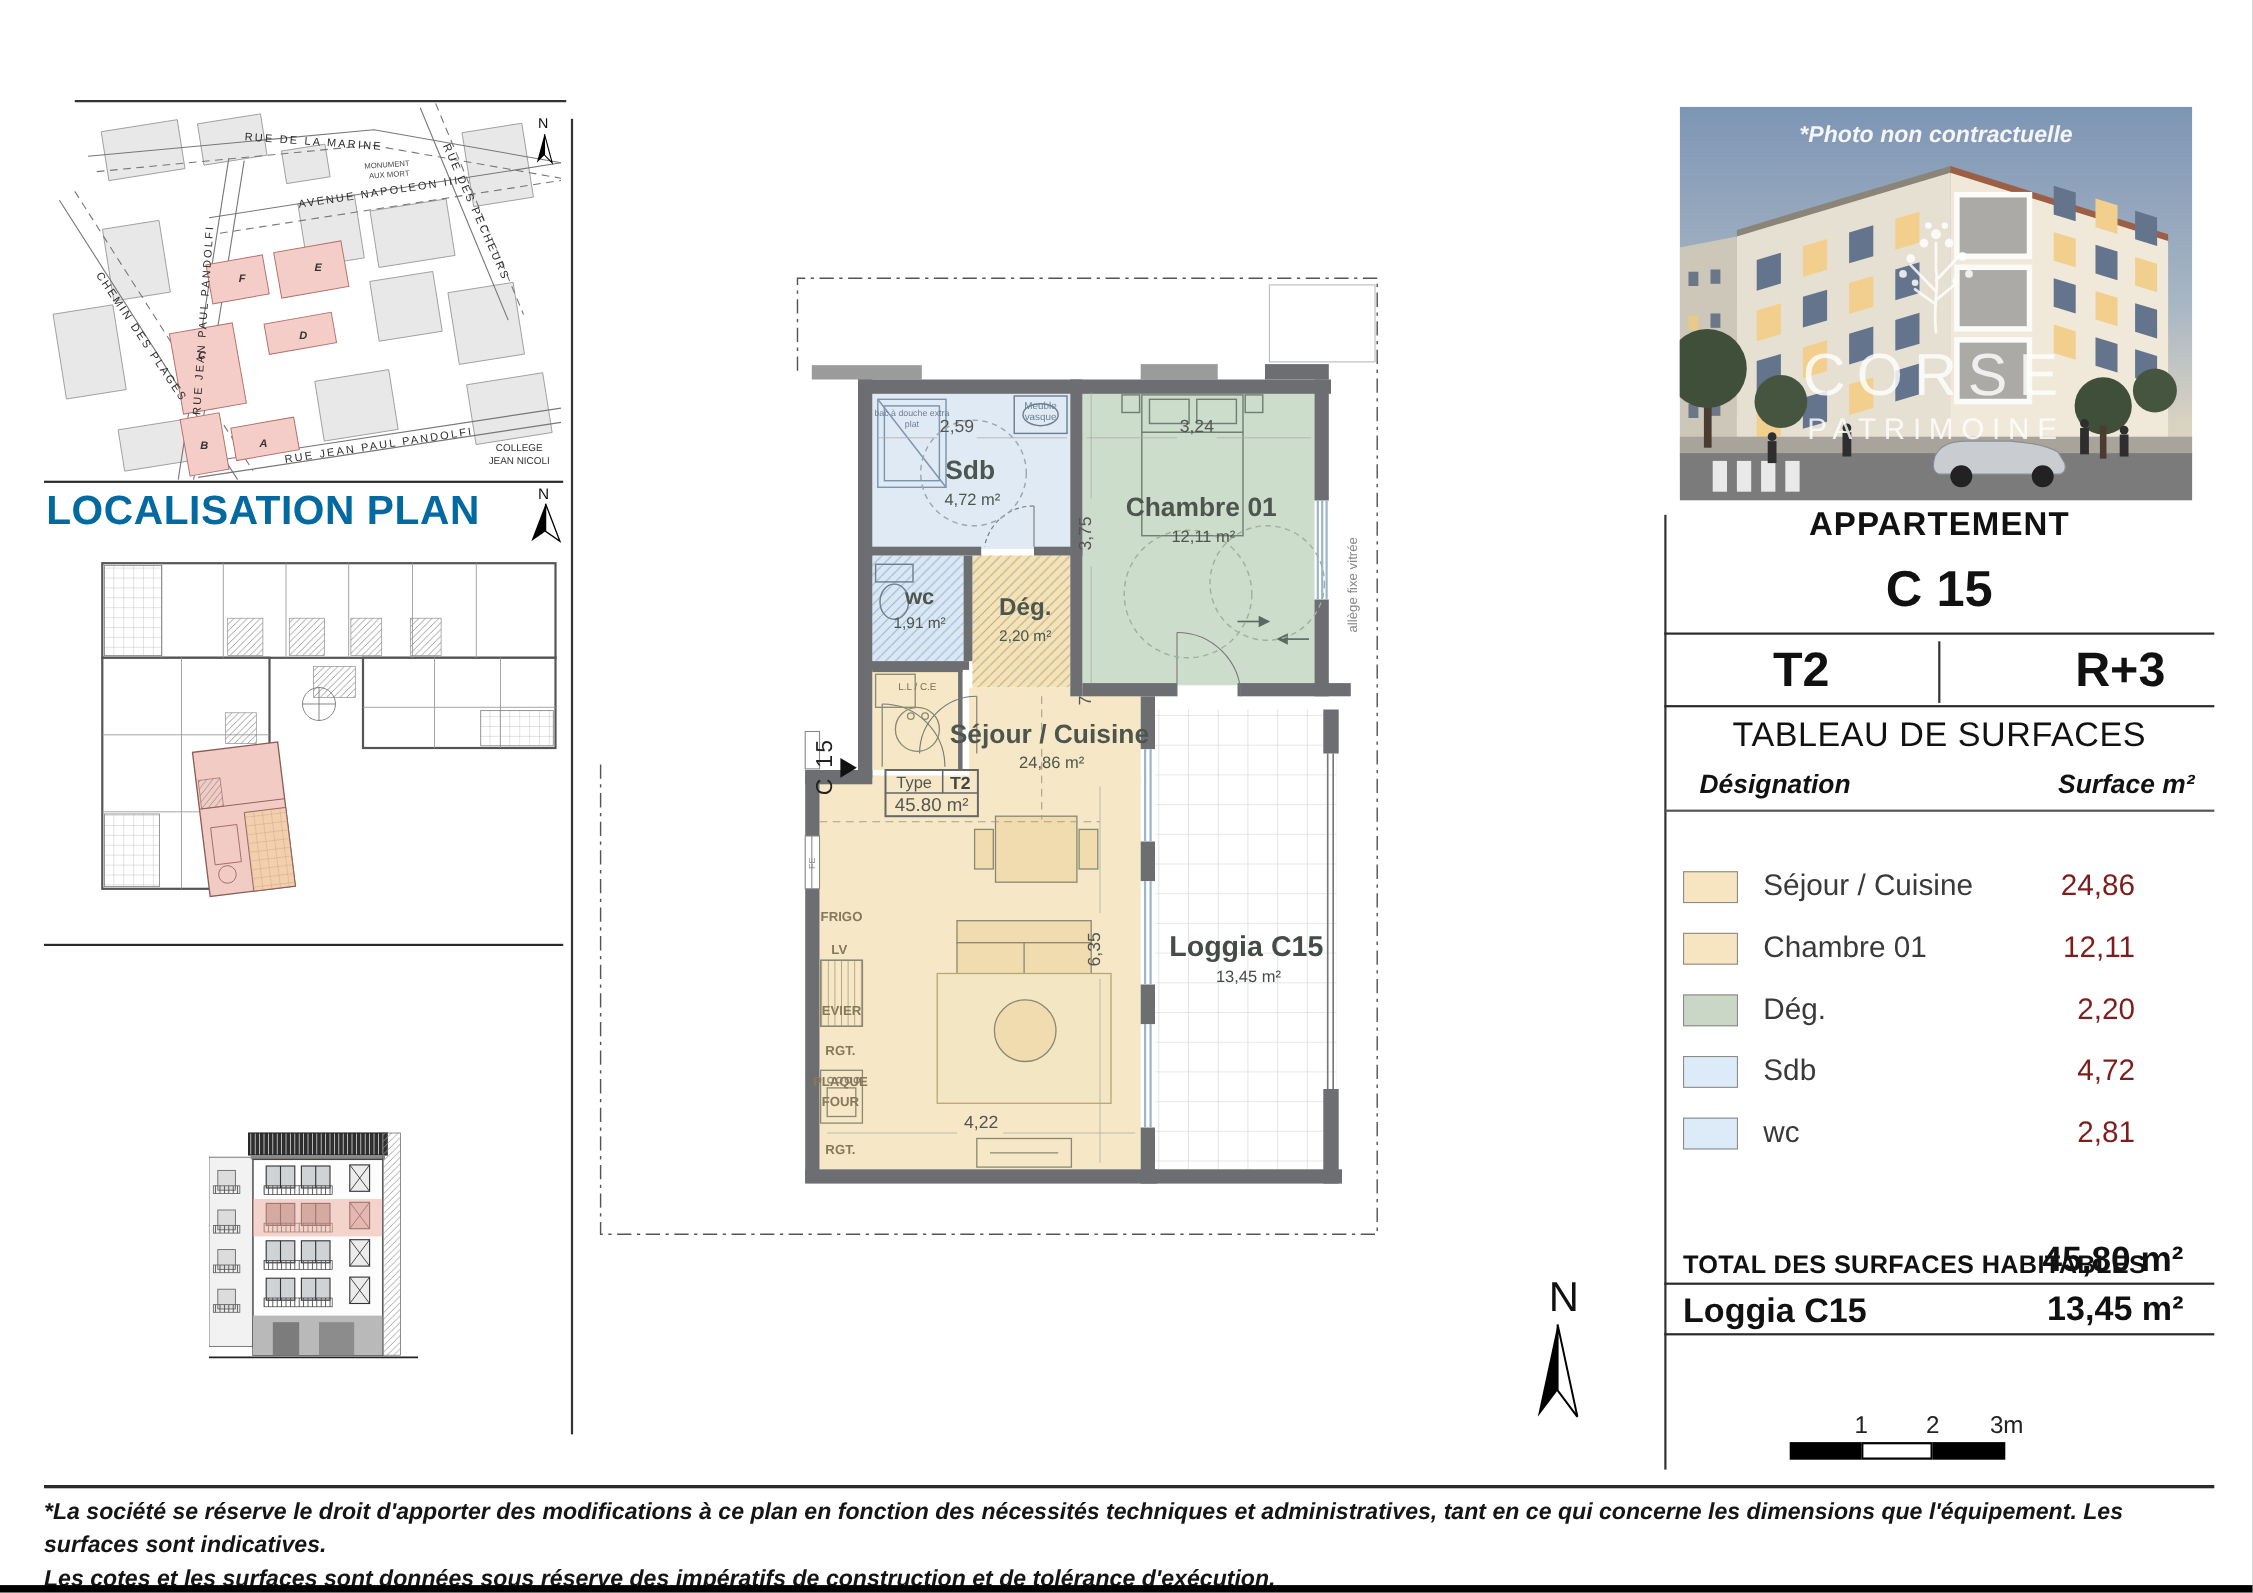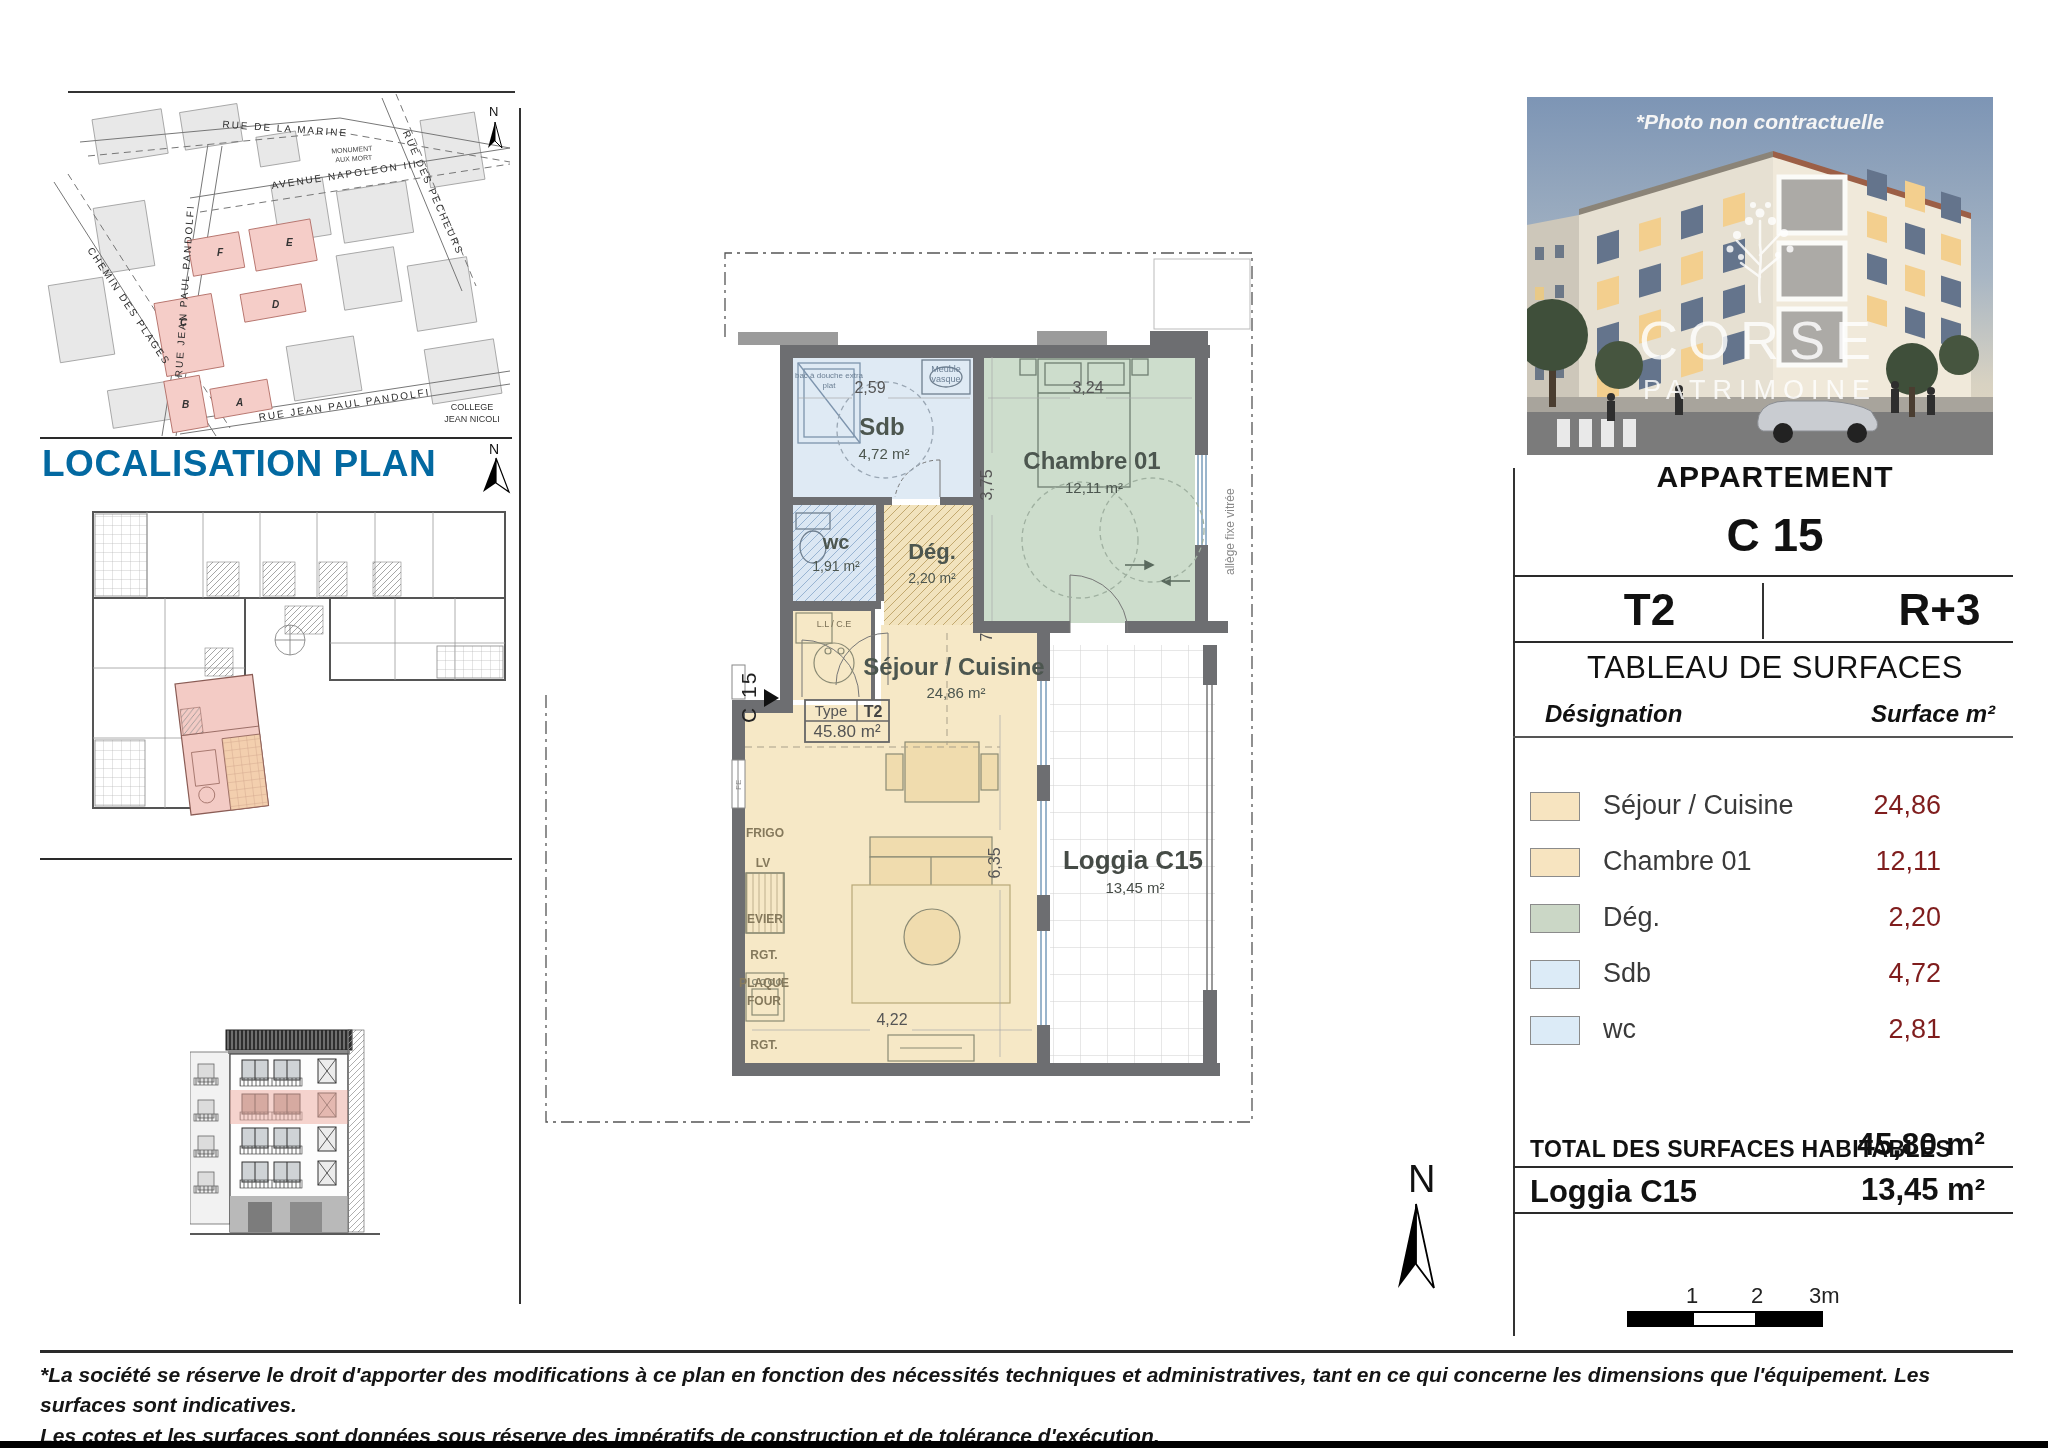--- a/index.html
+++ b/index.html
@@ -1,21 +1,21 @@
 <!DOCTYPE html>
 <html><head>
 <meta charset="utf-8">
 <style>
   html,body{margin:0;padding:0;background:#888;}
   #page{position:relative;width:2048px;height:1448px;background:#ffffff;
         font-family:"Liberation Sans",sans-serif;color:#111;overflow:hidden;}
   .abs{position:absolute;}
   .sec-title{font-size:37px;font-weight:bold;letter-spacing:.5px;color:#0369a1;}
   .hline{background:#2a2a2a;}
-  .panel-center{text-align:center;margin-left:12px;}
+  .panel-center{text-align:center;}
   .heading{font-size:30px;font-weight:bold;letter-spacing:1px;}
   .unit{font-size:46px;font-weight:bold;}
   .typefloor{font-size:44px;font-weight:bold;}
   .tabletitle{font-size:31px;font-weight:normal;letter-spacing:.5px;}
   .colhead{font-size:24px;font-weight:bold;font-style:italic;}
   .srow{position:absolute;left:0;width:466px;height:34px;}
   .swatch{position:absolute;left:3px;top:2px;width:48px;height:27px;border:1.5px solid #8b8b8b;}
   .rlabel{position:absolute;left:76px;top:0;font-size:27px;color:#3a3a3a;}
   .rvalue{position:absolute;right:52px;top:0;font-size:27px;color:#7f1d1d;}
   .totlabel{font-size:23px;font-weight:bold;letter-spacing:.3px;}

